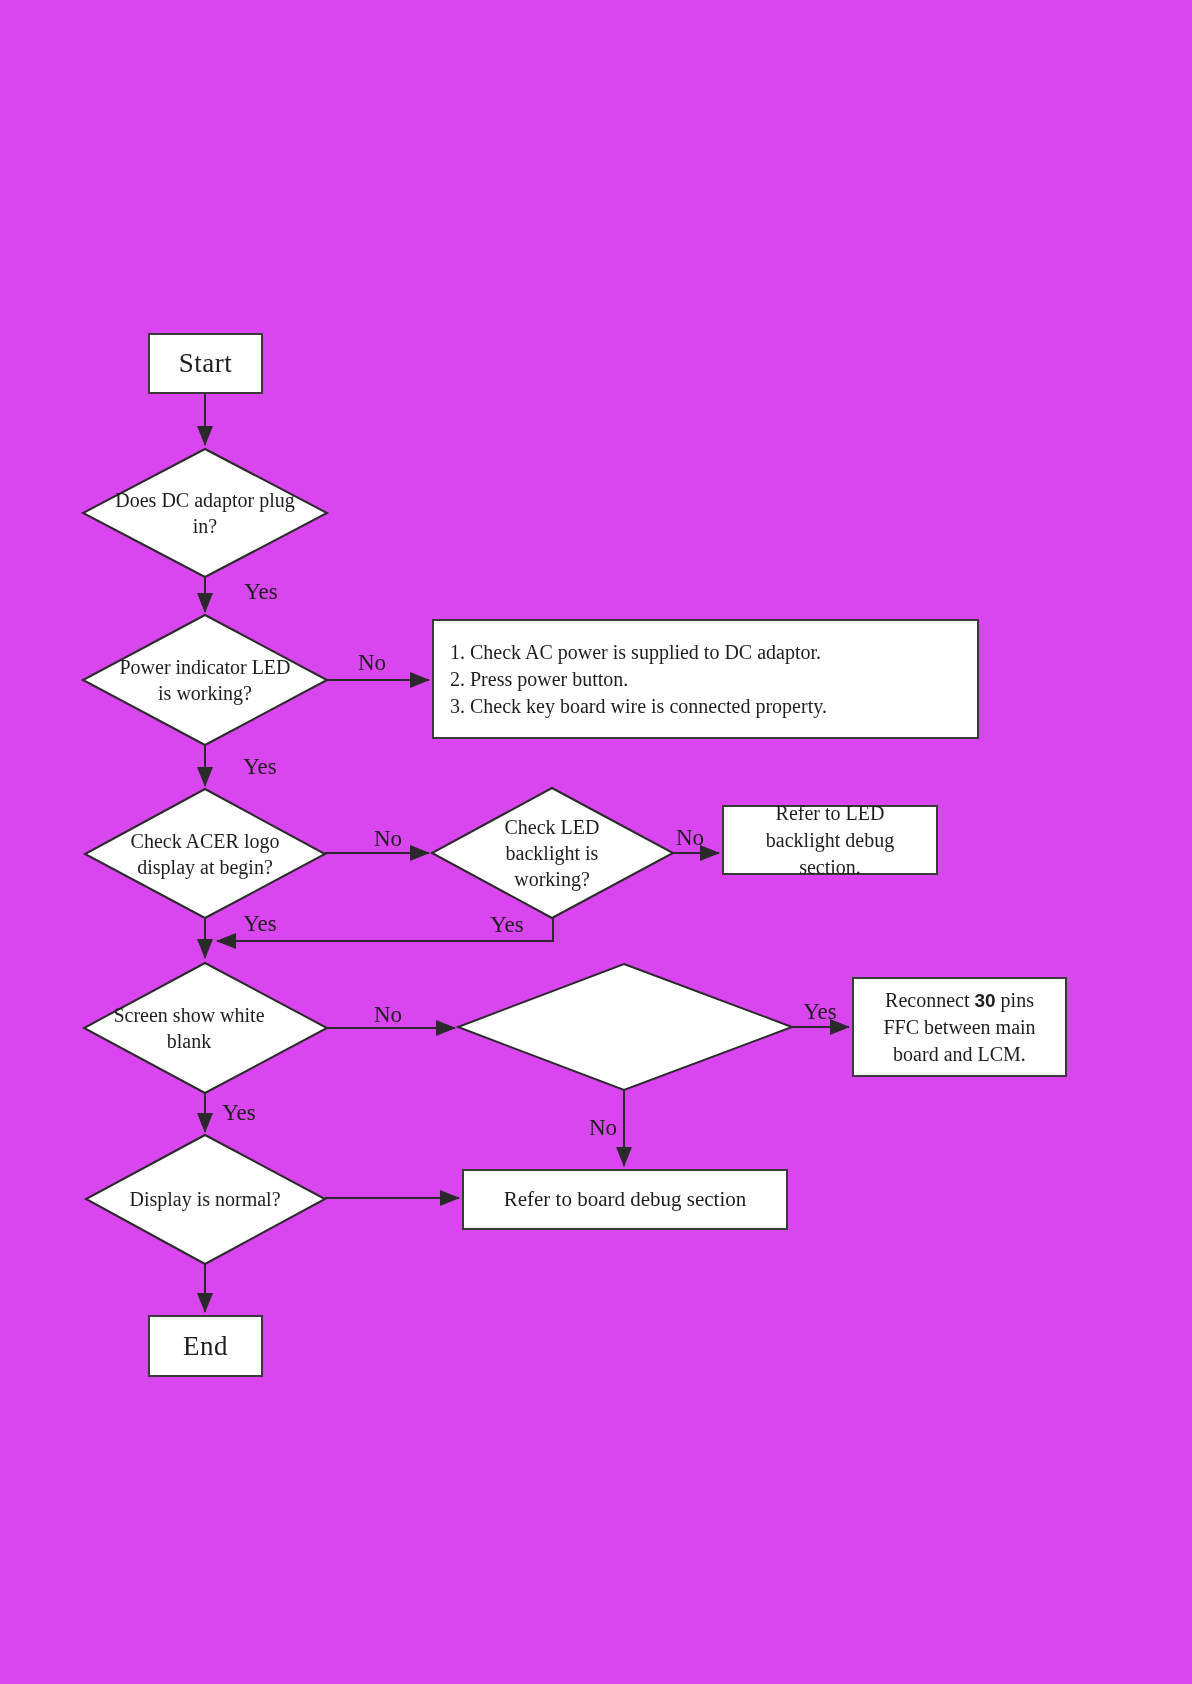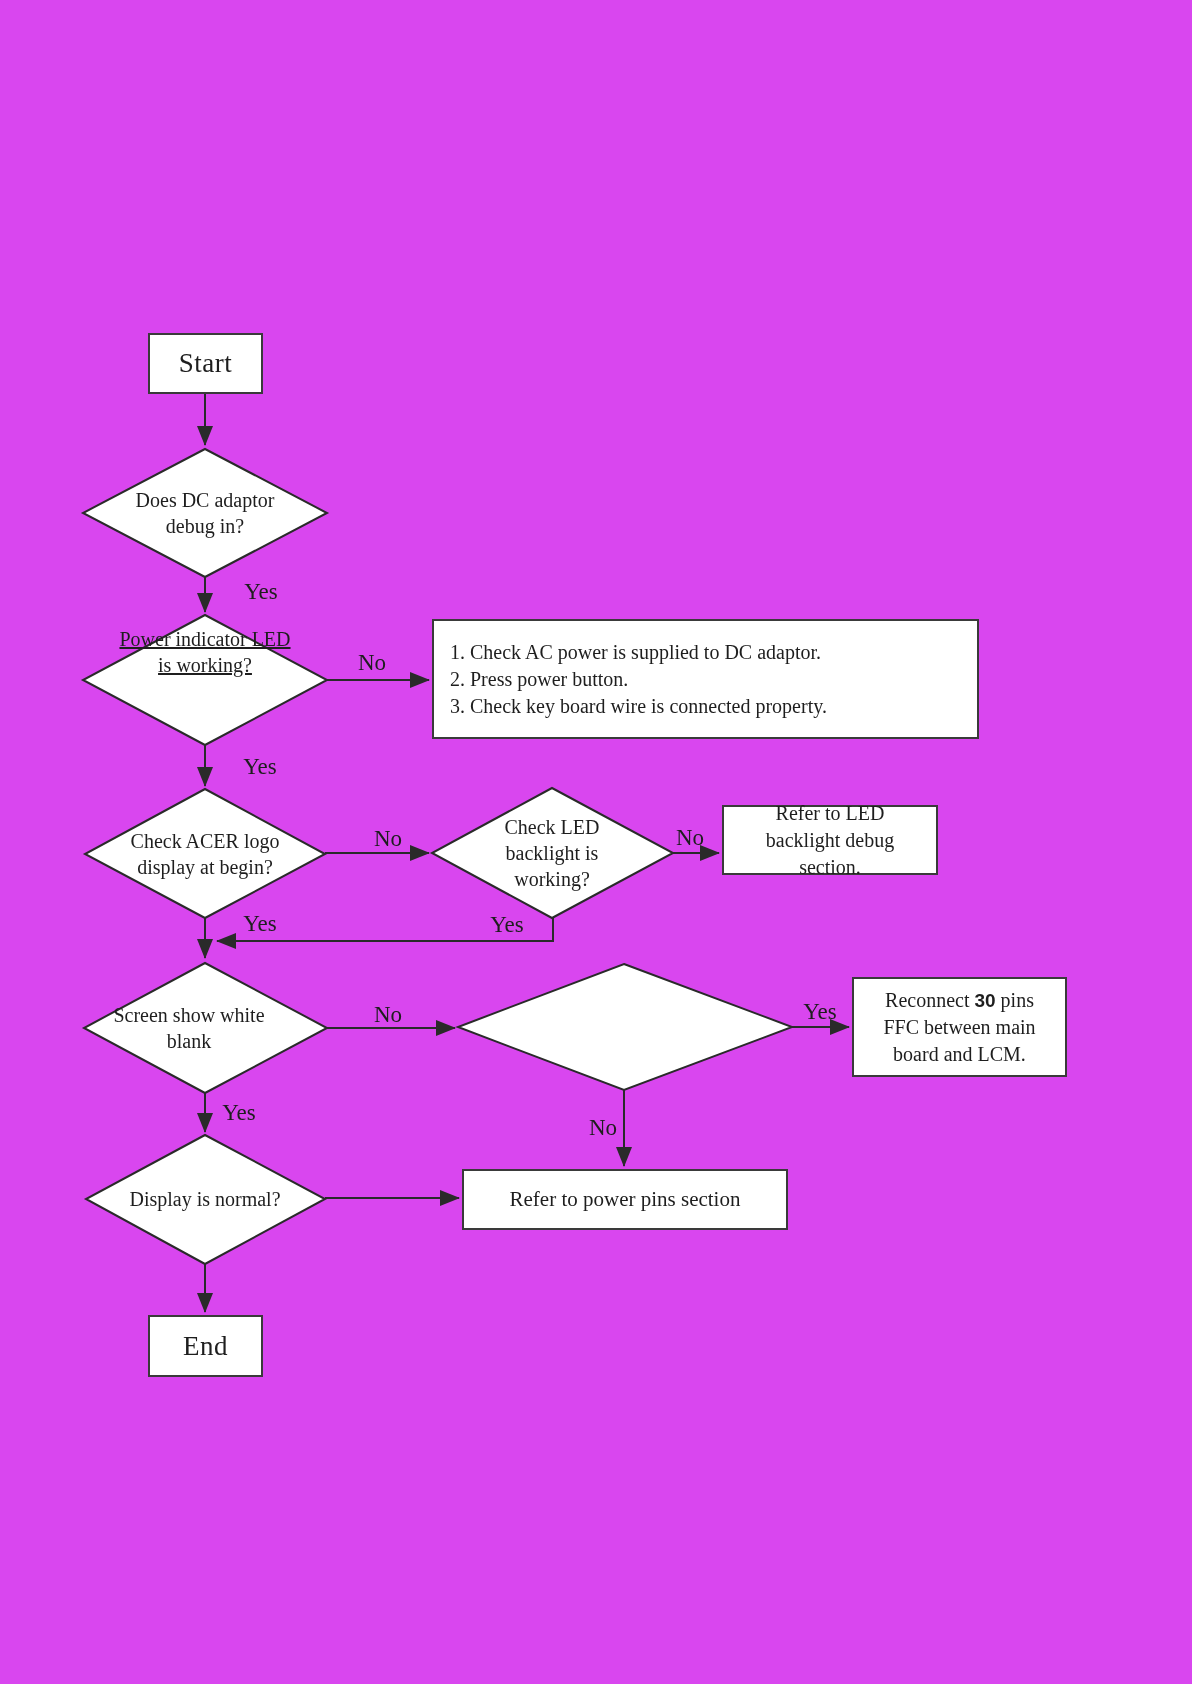--- a/index.html
+++ b/index.html
@@ -87,25 +87,25 @@
 
   <div class="rectnode smallbox" style="left:722px;top:805px;width:216px;height:70px;">
     <div class="inner" style="width:160px;">Refer to LED backlight debug section.</div>
   </div>
 
   <div class="rectnode smallbox" style="left:852px;top:977px;width:215px;height:100px;align-items:center;">
     <div class="inner" style="width:186px;"><span>Reconnect </span><b>30</b><span> pins FFC between main board and LCM.</span></div>
   </div>
 
   <div class="rectnode powerbox" style="left:462px;top:1169px;width:326px;height:61px;">
-    <span>Refer to power pins section</span>
+    <span>Refer to board debug section</span>
   </div>
 
-  <div class="dlabel" style="left:205px;top:513px;width:180px;">Does DC adaptor debug in?</div>
-  <div class="dlabel" style="left:205px;top:652px;width:180px;text-decoration:underline;">Power indicator LED is working?</div>
+  <div class="dlabel" style="left:205px;top:513px;width:180px;">Does DC adaptor plug in?</div>
+  <div class="dlabel" style="left:205px;top:680px;width:180px;">Power indicator LED is working?</div>
   <div class="dlabel" style="left:205px;top:854px;width:195px;">Check ACER logo display at begin?</div>
   <div class="dlabel" style="left:552px;top:853px;width:140px;">Check LED backlight is working?</div>
   <div class="dlabel" style="left:189px;top:1028px;width:190px;">Screen show white blank</div>
   <div class="dlabel nowrap" style="left:205px;top:1199px;">Display is normal?</div>
 
   <div class="yn" style="left:261px;top:592px;">Yes</div>
   <div class="yn" style="left:372px;top:663px;">No</div>
   <div class="yn" style="left:260px;top:767px;">Yes</div>
   <div class="yn" style="left:388px;top:839px;">No</div>
   <div class="yn" style="left:690px;top:838px;">No</div>

